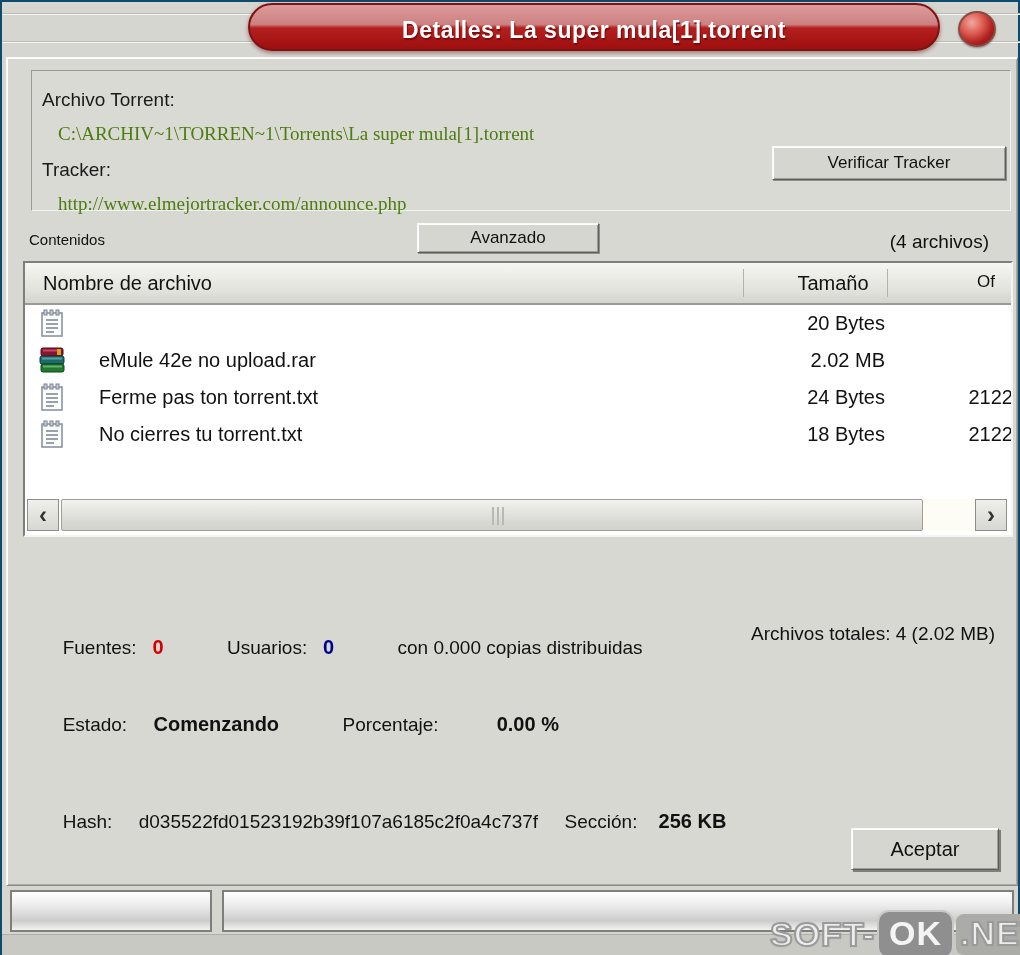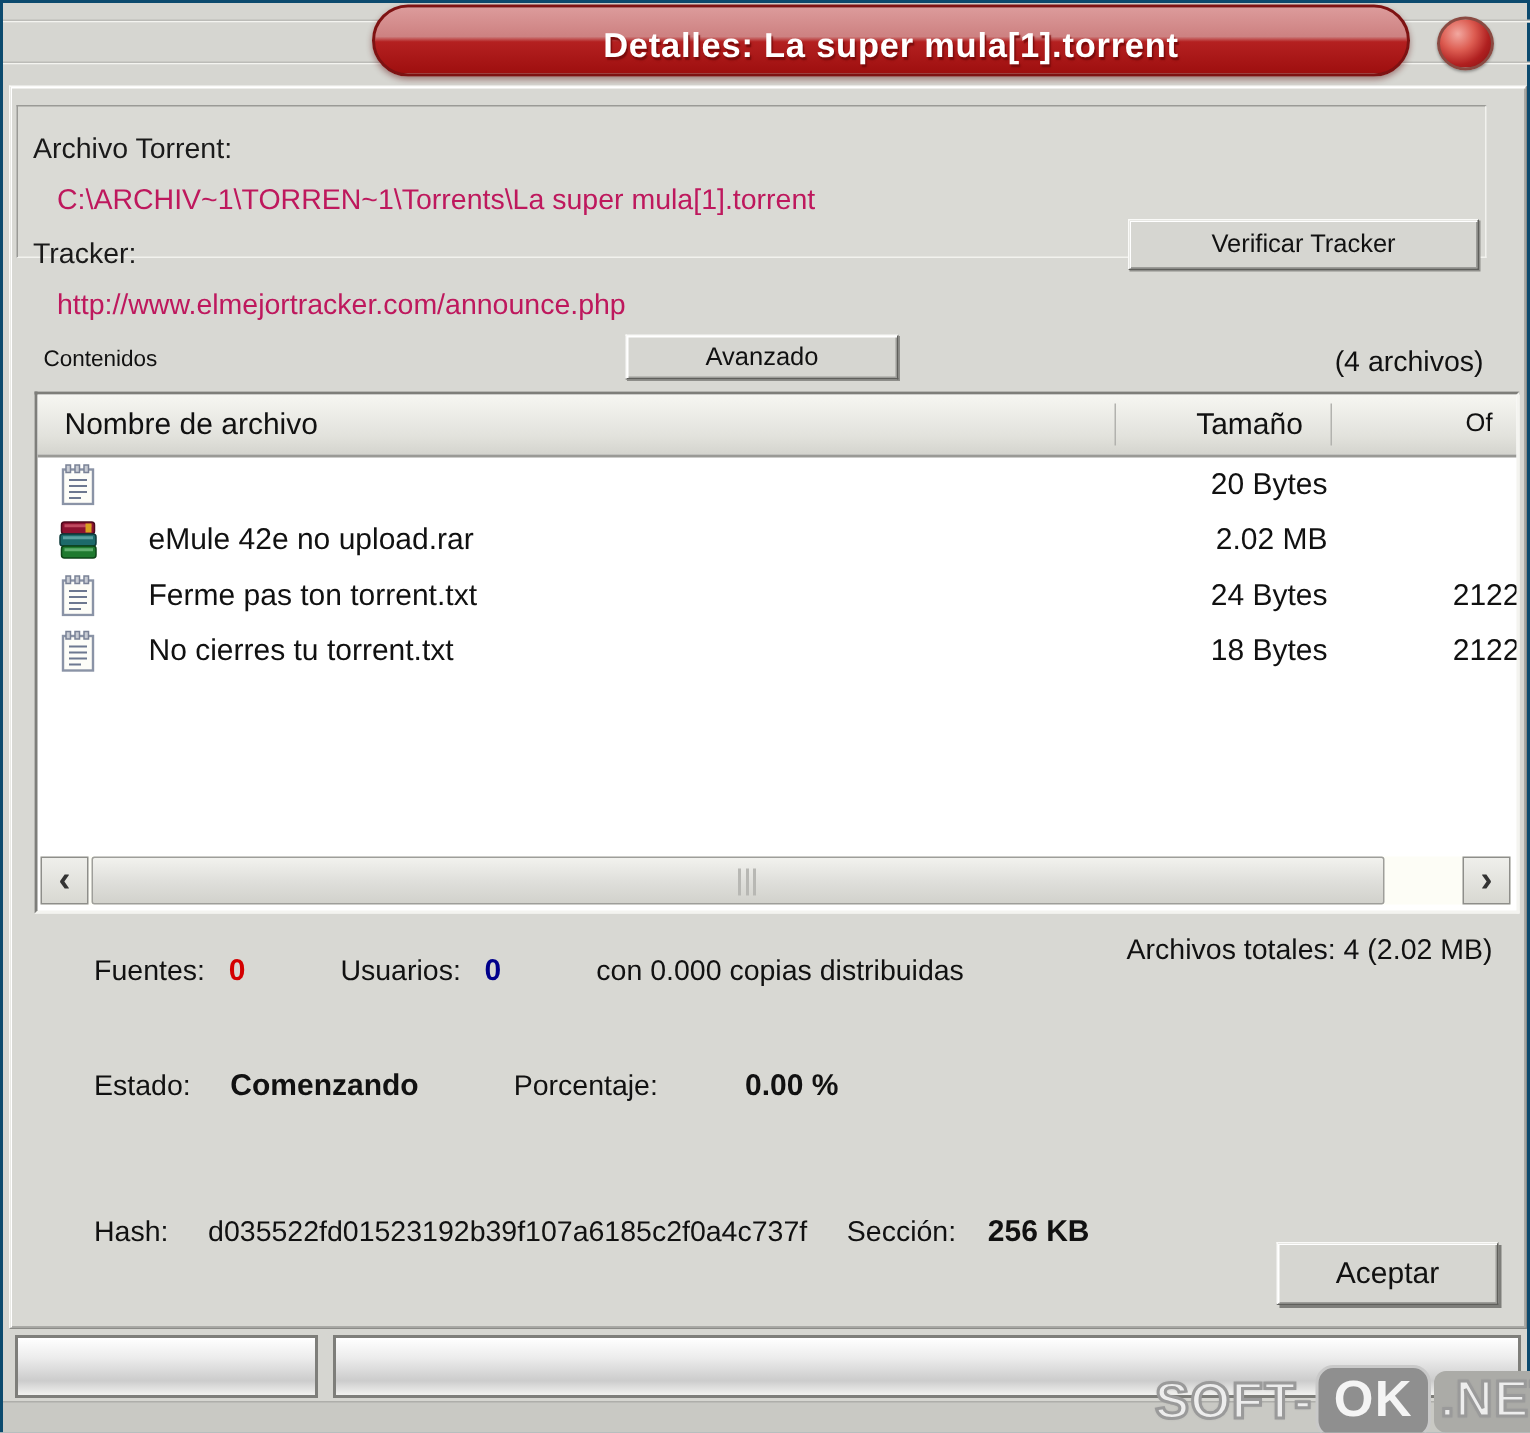--- a/index.html
+++ b/index.html
@@ -37,44 +37,44 @@
 
   
   .main-panel {
     position:absolute; left:4px; top:55px; width:1012px; height:829px;
     background:#d8d8d3;
     border:1px solid; border-color:#fafaf8 #8c8c88 #8c8c88 #fafaf8;
     box-shadow:inset 1px 1px 0 #ffffff, inset -1px -1px 0 #aaaaa6;
   }
 
   .group-box {
-    position:absolute; left:4px; top:12px; width:980px; height:102px;
+    position:absolute; left:24px; top:12px; width:980px; height:141px;
     border:1px solid; border-color:#9a9a96 #f2f2ee #f2f2ee #9a9a96;
     background:#dadad5;
   }
   .lbl { font-size:19px; color:#1a1a1a; }
-  .mono-path { font-size:19px; color:#be185d; }
+  .mono-path { font-size:19px; color:#4d7c0f;font-family:Liberation Serif, serif; }
 
   .win-btn {
     position:absolute; background:#d6d6d1; font-size:17px; color:#111;
     font-family:"Liberation Sans", sans-serif;
     border:1px solid; border-color:#fafaf8 #5f5f5b #5f5f5b #fafaf8;
     box-shadow:inset 1px 1px 0 #ffffff, inset -1px -1px 0 #9c9c98, 1px 1px 0 #8e8e8a;
     display:flex; align-items:center; justify-content:center; cursor:default;
   }
 
   
   .contents-row { position:absolute; left:16px; top:165px; width:980px; height:34px; }
   .contents-label { position:absolute; left:6px; top:8px; font-size:15px; }
   .adv-btn { left:394px; top:0px; width:182px; height:30px; }
   .count-text { position:absolute; right:14px; top:8px; font-size:19px; }
 
   
   .list-box {
-    position:absolute; left:16px; top:203px; width:990px; height:348px;
+    position:absolute; left:16px; top:203px; width:990px; height:276px;
     border:2px solid; border-color:#7e7e7a #f4f4f0 #f4f4f0 #7e7e7a;
     background:#ffffff; overflow:hidden;
   }
   .list-header {
     position:absolute; left:0; top:0; width:100%; height:42px;
     background:linear-gradient(180deg,#f6f6f2 0%,#e2e2dc 70%,#d4d4ce 100%);
     border-bottom:2px solid #9a9a96;
   }
   .hdr-sep { position:absolute; top:6px; width:1px; height:28px; background:#b2b2ae; }
   .hdr-name { position:absolute; left:18px; top:9px; font-size:20px; }

